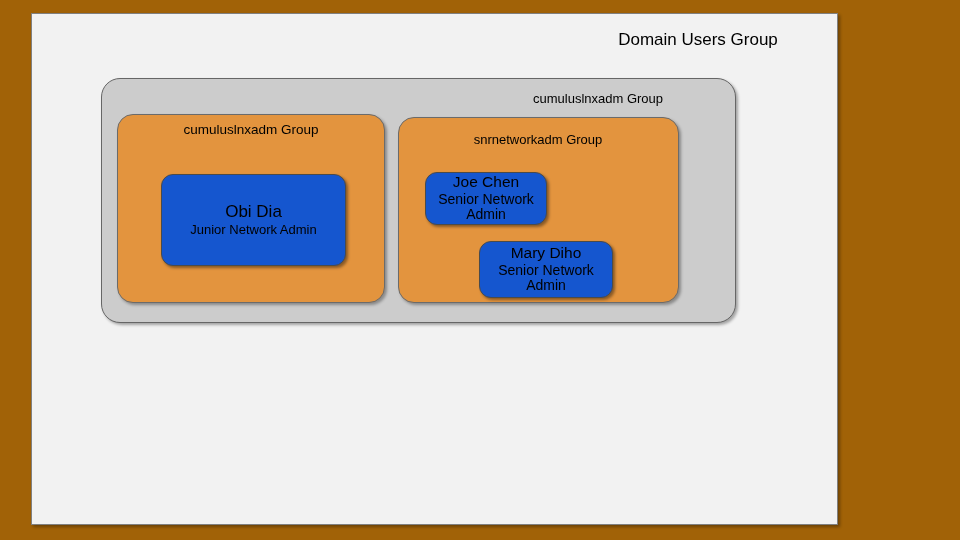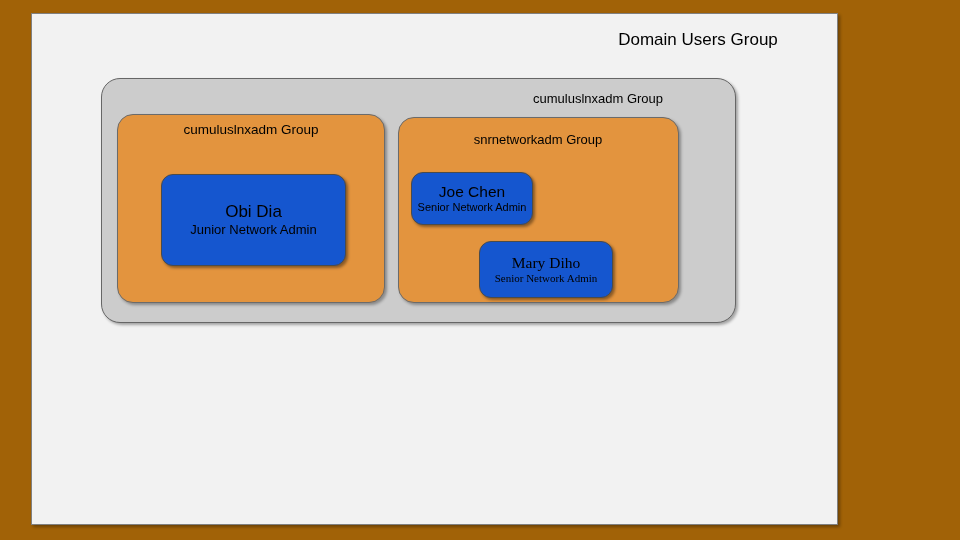--- a/index.html
+++ b/index.html
@@ -87,31 +87,30 @@
     line-height: 1.08;
   }
   .blue-obi {
     left: 161px;
     top: 174px;
     width: 185px;
     height: 92px;
     align-items: center;
   }
   .blue-joe {
-    left: 411px;
+    left: 425px;
     top: 172px;
     width: 122px;
     height: 53px;
   }
   .blue-mary {
     left: 479px;
     top: 241px;
     width: 134px;
     height: 57px;
-    font-family: Liberation Serif, serif;
   }
   .blue-mark {
     left: 341px;
     top: 354px;
     width: 182px;
     height: 99px;
   }
 
   
   .group-label {
@@ -156,21 +155,21 @@
     color: #000000;
     display: block;
     margin-top: 1px;
   }
   .blue-joe .person-name,
   .blue-mary .person-name {
     font-size: 15.5px;
   }
   .blue-joe .person-role,
   .blue-mary .person-role {
-    font-size: 11px;
+    font-size: 14px;
     line-height: 1.1;
   }
 </style>
 </head>
 <body>
 
 <div id="canvas">
 
   <div class="shape domain-box"></div>
   <div class="group-label label-domain">Domain Users Group</div>

